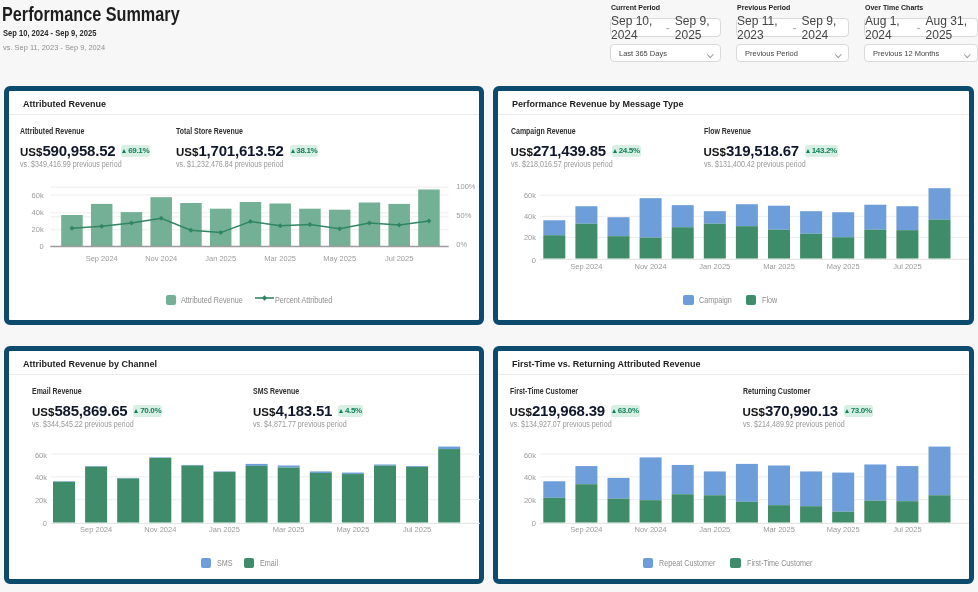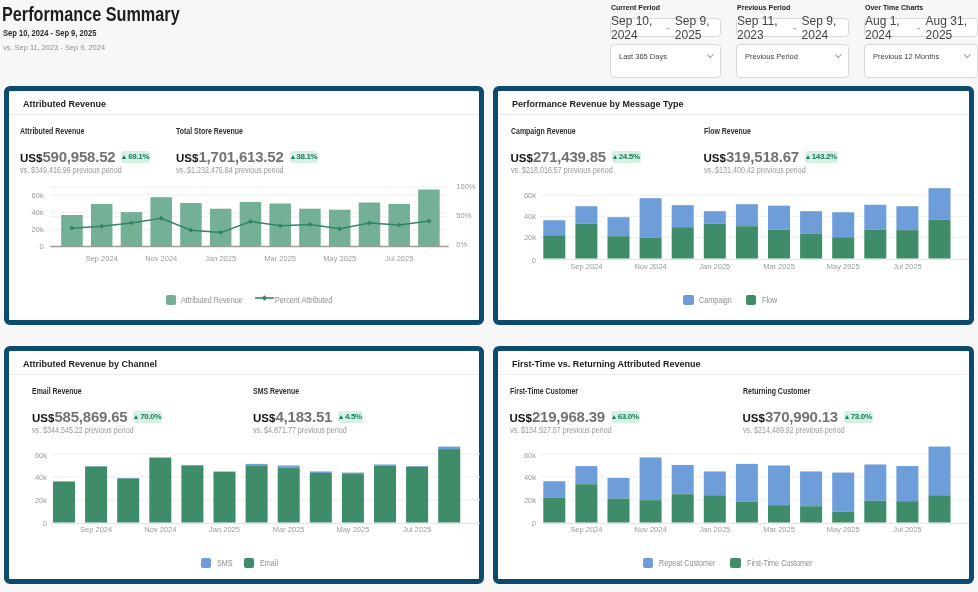--- a/index.html
+++ b/index.html
@@ -10,31 +10,31 @@
      transform:scaleX(.89); transform-origin:0 0; white-space:nowrap; }
 .sub2 { position:absolute; left:3px; top:43.5px; font-size:8px; color:#8f8f8f; line-height:1;
      transform:scaleX(.93); transform-origin:0 0; white-space:nowrap; }
 .ctl { position:absolute; top:3px; }
 .clab { position:relative; top:1.2px; font-size:7px; font-weight:bold; color:#222; line-height:1; margin-left:1px; }
 .dbox { position:absolute; top:15px; left:0; right:0; height:19px; background:#fff; border:1px solid #d9d9d9;
   border-radius:4px; display:flex; align-items:center; justify-content:center; gap:5px;
   font-size:12px; color:#444; }
 .dsep { color:#aaa; }
 .sbox { position:absolute; top:41px; left:0; right:0; height:18px; background:#fff; border:1px solid #d9d9d9;
-  border-radius:4px; display:flex; align-items:flex-end; font-size:7.5px; color:#444; padding:16px 8px; }
+  border-radius:4px; display:flex; align-items:center; font-size:7.5px; color:#444; padding:8px 8px; }
 .chev { position:absolute; right:8px; top:6.5px; width:4.5px; height:4.5px; border-right:1px solid #999;
   border-bottom:1px solid #999; transform:rotate(45deg); }
 .card { position:absolute; background:#fff; border:5px solid #0c4a6e; border-radius:6px; }
 .chead { position:absolute; left:14px; top:9.2px; font-size:9px; font-weight:bold; color:#1d1d1d; line-height:1; white-space:nowrap; }
 .card::after { content:""; position:absolute; left:0; right:0; top:22.5px; border-top:1px solid #ebebeb; }
 .met { position:absolute; top:35.5px; }
 .mlab { font-size:8.5px; font-weight:bold; color:#2e2e2e; line-height:1; transform:scaleX(.82); transform-origin:0 0; white-space:nowrap; }
-.mval { display:flex; align-items:baseline; height:15px; margin-top:14px; white-space:nowrap; }
+.mval { display:flex; align-items:baseline; height:15px; margin-top:8px; white-space:nowrap; }
 .us  { font-size:11.5px; font-weight:bold; color:#161616; line-height:1; }
-.num { font-size:15px; font-weight:bold; color:#737373; line-height:1; letter-spacing:-0.2px; }
+.num { font-size:15px; font-weight:bold; color:#0f172a; line-height:1; letter-spacing:-0.2px; }
 .badge { display:inline-flex; align-items:center; align-self:center; margin-left:6px; margin-top:1px; background:#d8efe3;
   border-radius:3px; padding:0 1px; height:12.4px; color:#12805c; font-weight:bold; font-size:8px; letter-spacing:-0.35px; }
 .badge i { width:0; height:0; border-left:2.8px solid transparent; border-right:2.8px solid transparent;
   border-bottom:4px solid #12805c; margin-right:1.8px; }
 .mvs { font-size:8.5px; color:#999; line-height:1; margin-top:1.8px; transform:scaleX(.84); transform-origin:0 0; white-space:nowrap; }
 .cv { position:absolute; left:0; top:0; }
 .yl { font-size:7.5px; fill:#9b9b9b; font-family:"Liberation Sans",sans-serif; }
 .xl { font-size:7.5px; fill:#9b9b9b; font-family:"Liberation Sans",sans-serif; }
 .lsq { position:absolute; width:10.3px; height:10.3px; border-radius:2px; }
 .ltx { position:absolute; font-size:9px; color:#8e8e8e; line-height:1; transform:scaleX(.8); transform-origin:0 0; white-space:nowrap; }

